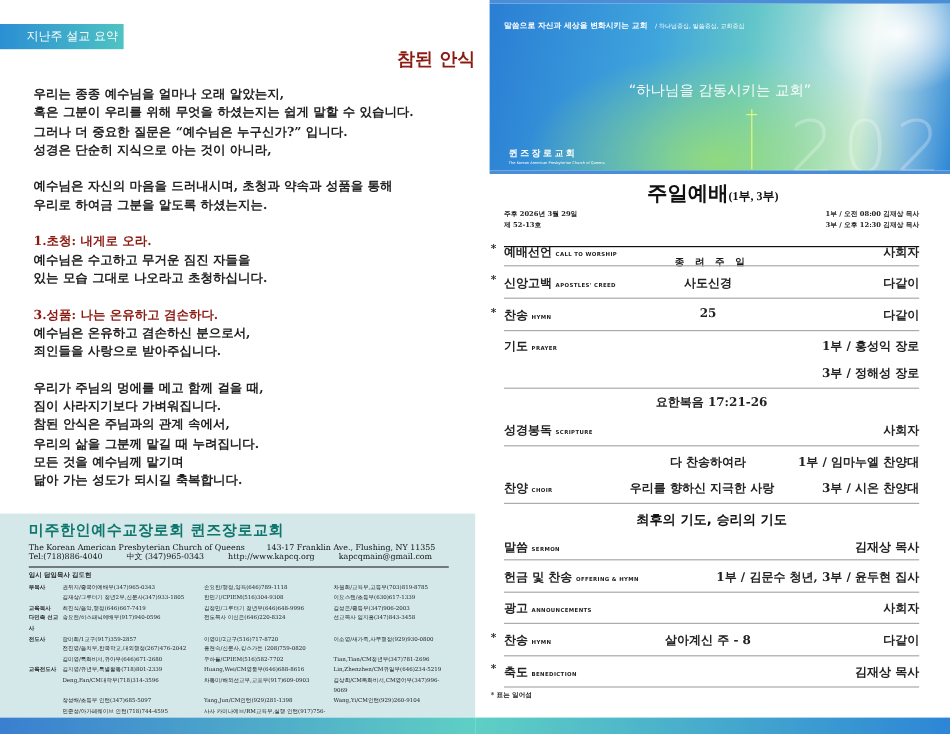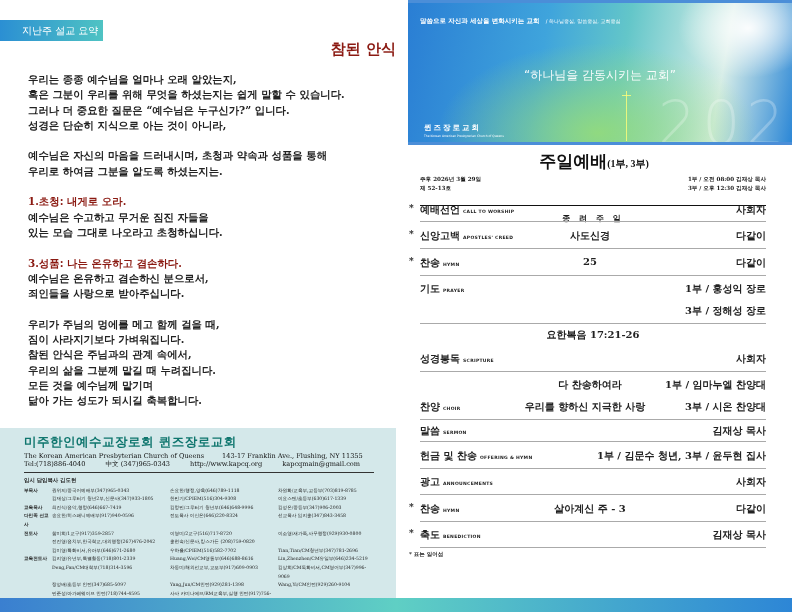--- a/index.html
+++ b/index.html
@@ -241,35 +241,36 @@
         <div style="position:absolute;left:0;top:28px"><span>성경봉독</span><span class="en">Scripture</span></div>
         <div class="right" style="top:28px">사회자</div>
       </div>
       <div class="item" style="height: 48px;">
         <div class="mid" style="left:100px;width:140px;top:6px">다 찬송하여라</div>
         <div class="right" style="top:6px">1부 / 임마누엘 찬양대</div>
         <div style="position:absolute;left:0;top:28px"><span>찬양</span><span class="en">Choir</span></div>
         <div class="mid" style="left:90px;width:150px;top:28px">우리를 향하신 지극한 사랑</div>
         <div class="right" style="top:28px">3부 / 시온 찬양대</div>
       </div>
+      <div class="sermon-head">최후의 기도, 승리의 기도</div>
       <div class="item" style="height: 22px;">
         <div style="position:absolute;left:0;top:4px"><span>말씀</span><span class="en">Sermon</span></div>
         <div class="right" style="top:4px">김재상 목사</div>
       </div>
       <div class="item" style="height: 27px;">
         <div style="position:absolute;left:0;top:6.5px"><span>헌금 및 찬송</span><span class="en">Offering &amp; Hymn</span></div>
         <div class="right" style="top:6.5px">1부 / 김문수 청년, 3부 / 윤두현 집사</div>
       </div>
       <div class="item" style="height: 26px;">
         <div style="position:absolute;left:0;top:6px"><span>광고</span><span class="en">Announcements</span></div>
         <div class="right" style="top:6px">사회자</div>
       </div>
       <div class="item" style="height: 27px;">
         <div style="position:absolute;left:0;top:6.5px"><span class="star">*</span><span>찬송</span><span class="en">Hymn</span></div>
-        <div class="mid" style="left:100px;width:140px;top:6.5px">살아계신 주 - 3</div>
+        <div class="mid" style="left:100px;width:140px;top:6.5px">살아계신 주 - 8</div>
         <div class="right" style="top:6.5px">다같이</div>
       </div>
       <div class="item" style="height: 26px;">
         <div style="position:absolute;left:0;top:6px"><span class="star">*</span><span>축도</span><span class="en">Benediction</span></div>
         <div class="right" style="top:6px">김재상 목사</div>
       </div>
       <div class="footnote">* 표는 일어섬</div>
     </div>
 
   <div class="bottom-bar-right"></div>

